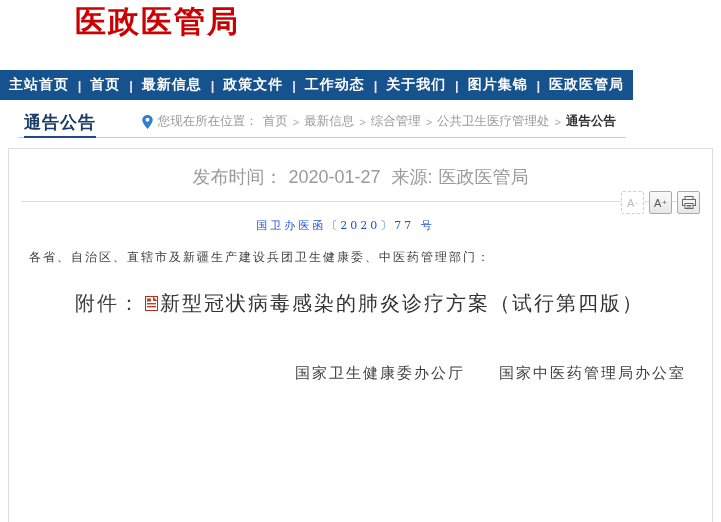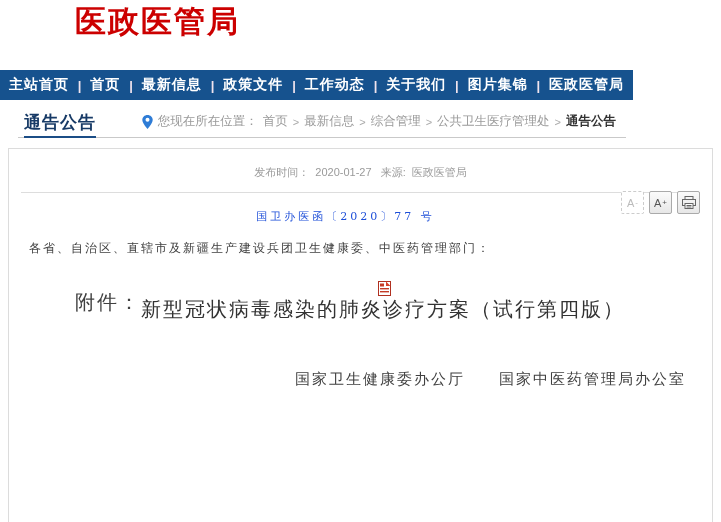--- a/index.html
+++ b/index.html
@@ -30,41 +30,41 @@
   .crumbs a { color:#9a9a9a; text-decoration:none; cursor:pointer; }
   .crumbs .csep { color:#aaaaaa; font-size:11px; }
   .crumbs .current { color:#333333; font-weight:bold; }
   .pin-icon { width:11px; height:14px; display:inline-block; }
 
   
   .content-box { position:absolute; top:148px; left:8px; width:705px; height:520px;
                  border:1px solid #dcdcdc; background:#fff; }
   .article-title { margin-top:17px; text-align:center; font-size:18px; color:#6590c4;
                    letter-spacing:0.5px; }
-  .meta-row { margin-top:16px; text-align:center; font-size:11px; color:#9a9a9a; }
+  .meta-row { margin-top:16px; text-align:center; font-size:18px; color:#9a9a9a; }
   .meta-row span { margin:0 3px; }
   .tools { position:absolute; right:12px; top:42px; display:flex; gap:5px; }
   .tool-btn { width:23px; height:23px; display:flex; align-items:center; justify-content:center;
               font-size:11px; cursor:pointer; border-radius:2px; }
   .tool-dashed { border:1px dashed #cccccc; color:#bbbbbb; background:#fff; }
   .tool-solid { border:1px solid #aaaaaa; color:#555555;
                 background:linear-gradient(#fbfbfb,#e7e7e7); }
   .tool-btn sup { font-size:8px; margin-left:1px; }
   .divider { margin:12px 12px 0 12px; border-top:1px solid #dddddd; }
 
   
   .doc { font-family:"DejaVu Serif","Liberation Serif",serif; color:#404040; }
   .doc-number { margin-top:16px; text-align:center; padding-right:30px; font-size:11px;
                 letter-spacing:3px; color:#1d4ed8; }
   .doc-body { padding:10px 18px 0 20px; font-size:12px; line-height:29px; letter-spacing:2px; }
   .doc-body .indent { text-indent:2em; }
   .attachment-row { padding:18px 18px 0 20px; font-size:20px; letter-spacing:2px;
                     margin-left:2.3em; display:flex; align-items:center; }
   .attachment-link { color:#333333; text-decoration:none; cursor:pointer;
-                     display:flex; align-items:center;flex-direction:column; }
+                     display:flex; align-items:center; }
   .doc-icon { width:13px; height:15px; margin:0 2px 0 4px; }
   .signature { margin-top:42px; text-align:right; padding-right:26px; font-size:15px;
                letter-spacing:2px; line-height:28px; }
 </style>
 </head>
 <body>
 
 <div class="logo-bar">
   <div class="logo-text">医政医管局</div>
 </div>

